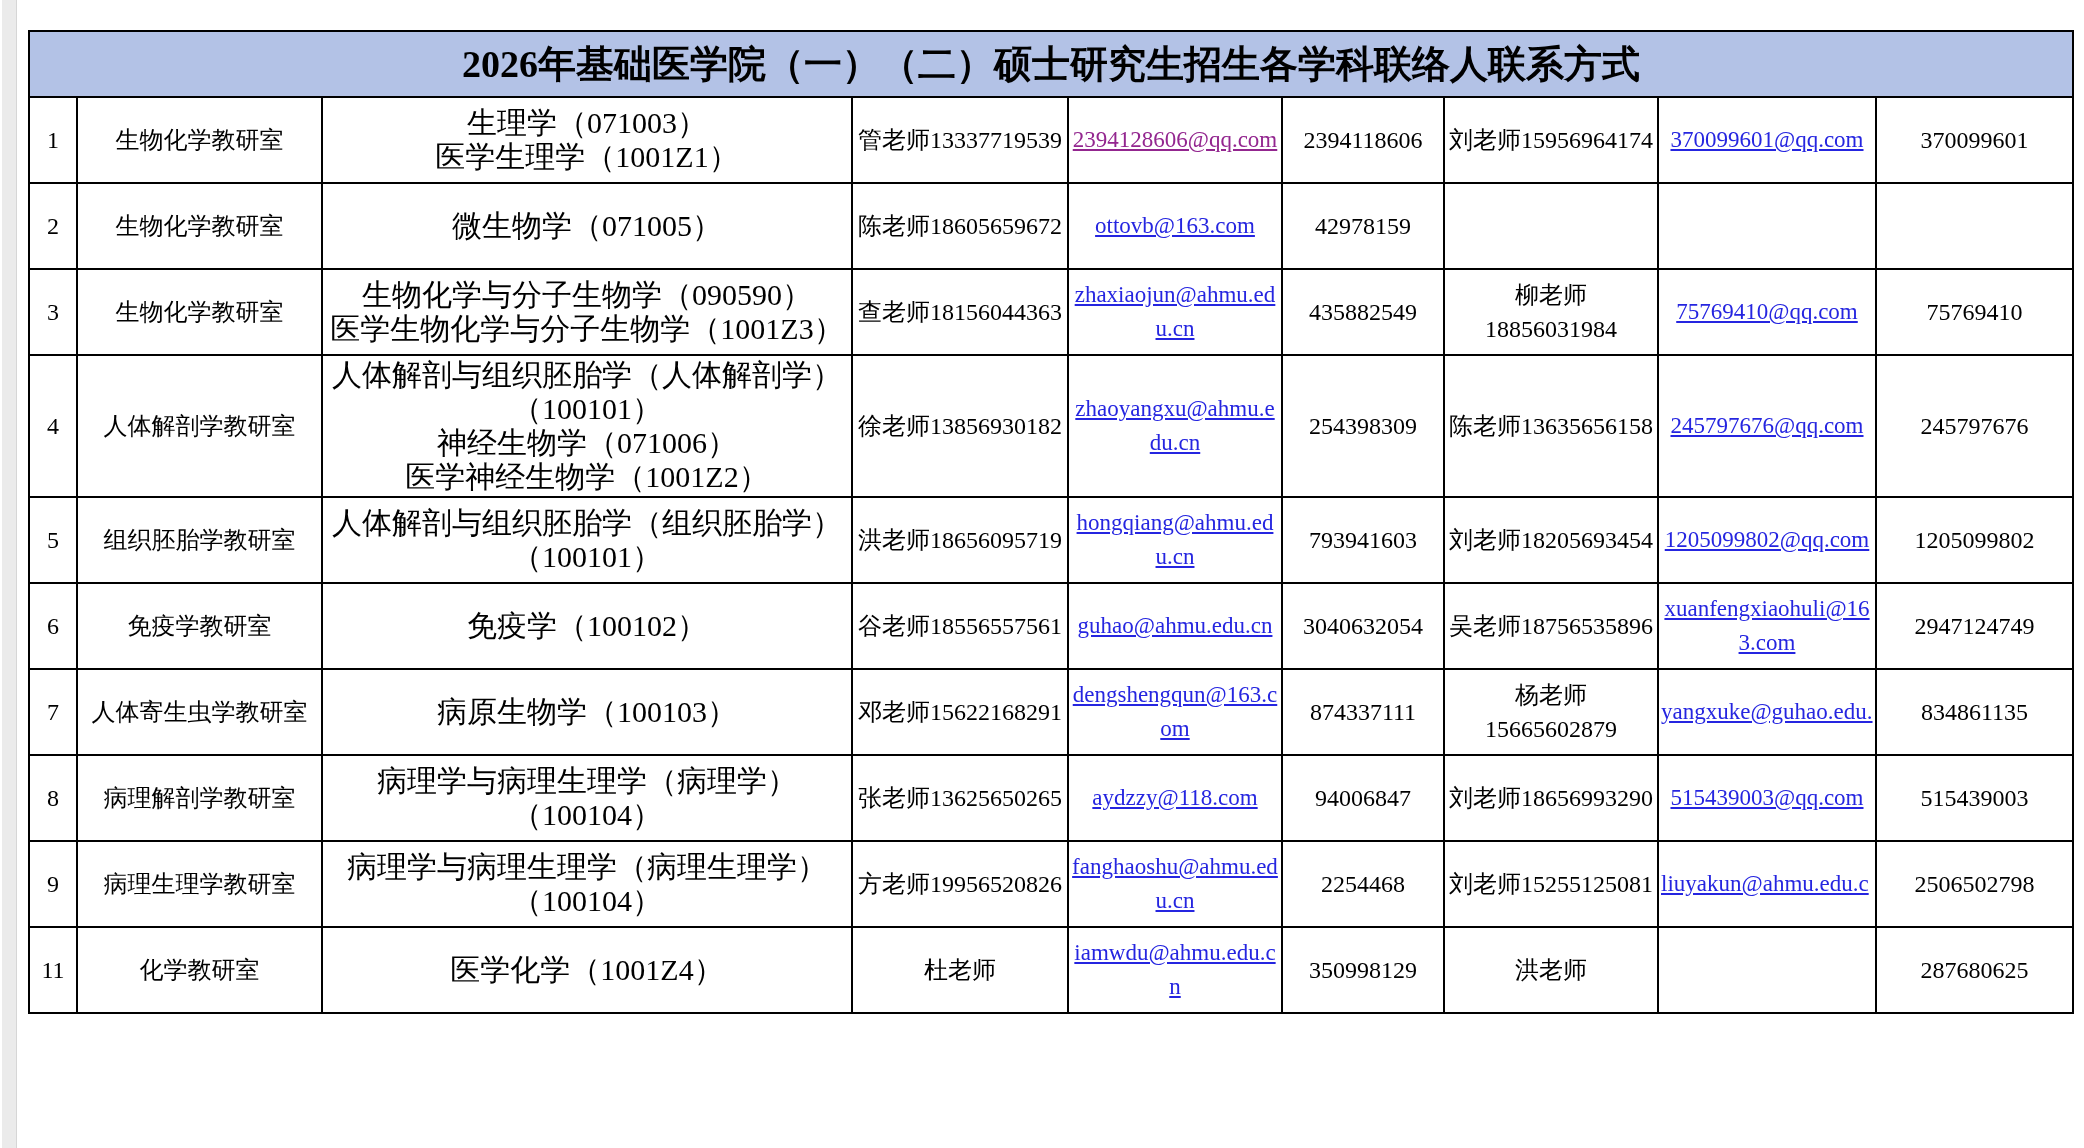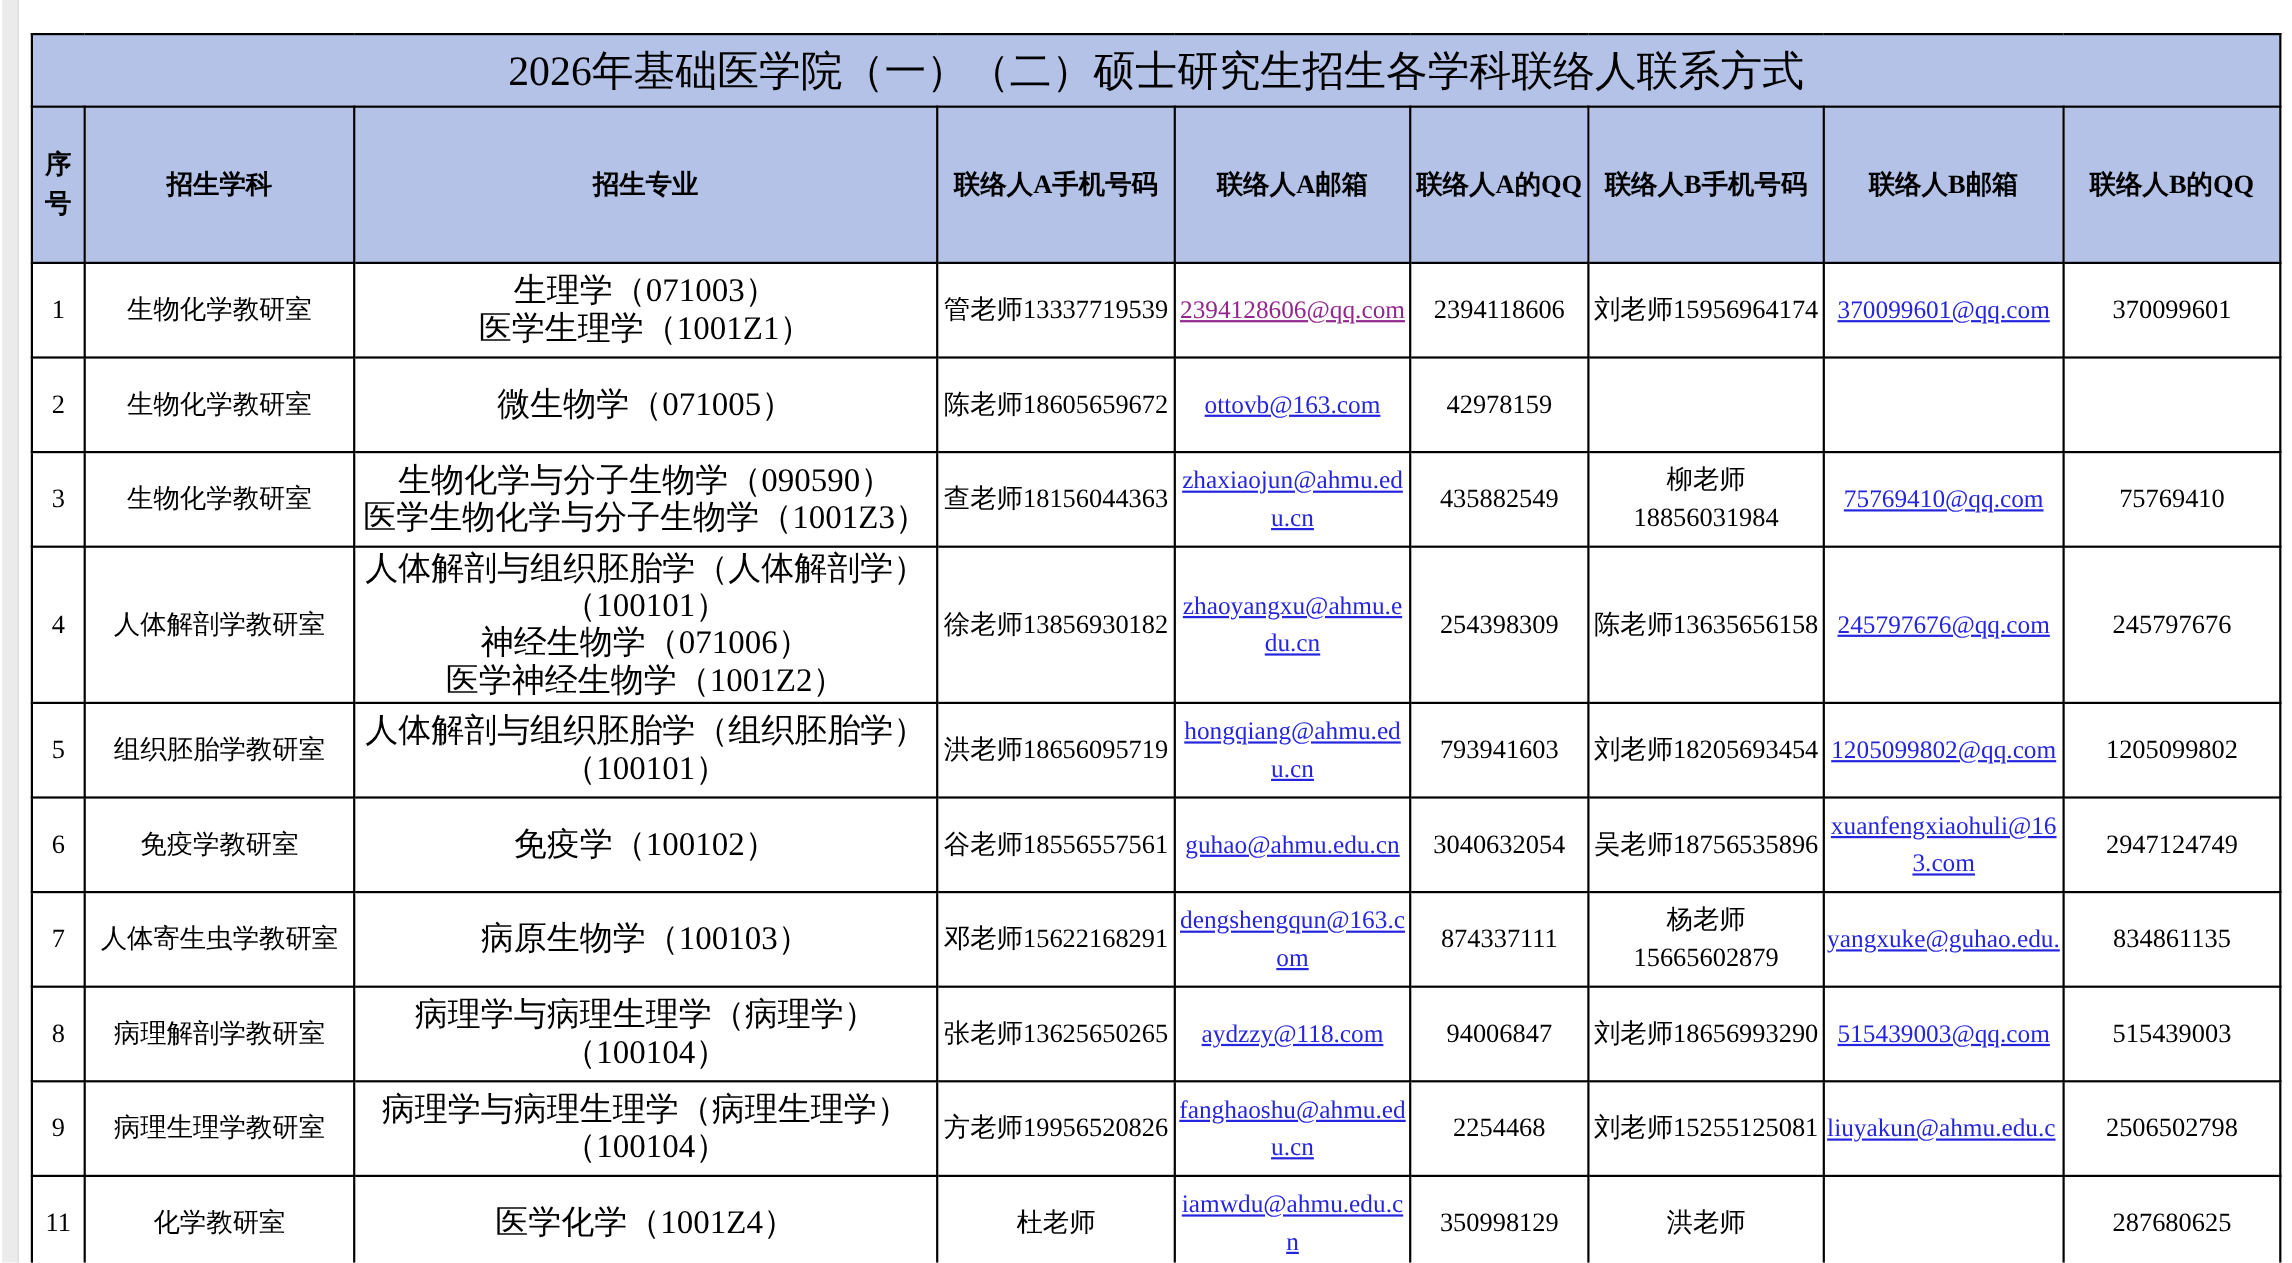--- a/index.html
+++ b/index.html
@@ -31,21 +31,21 @@
     border-collapse: collapse;
     table-layout: fixed;
   }
   table.contacts th, table.contacts td {
     border: 2px solid #000000;
     overflow: hidden;
   }
   .title-cell {
     background: var(--head-bg, #B3C2E6);
     font-size: 38px;
-    font-weight: normal;
+    font-weight: bold;
     text-align: center;
     vertical-align: middle;
     height: 62px;
     color: #000;
   }
   .head-cell {
     background: var(--head-bg, #B3C2E6);
     font-size: 24px;
     font-weight: bold;
     text-align: center;
@@ -103,31 +103,20 @@
         <col style="width: 214px;">
         <col style="width: 162px;">
         <col style="width: 214px;">
         <col style="width: 218px;">
         <col style="width: 197px;">
       </colgroup>
     <thead>
       <tr>
         <th class="title-cell" id="title-cell" colspan="9">2026年基础医学院（一）（二）硕士研究生招生各学科联络人联系方式</th>
       </tr>
-      <tr id="header-row">
-          <th class="head-cell">序号</th>
-          <th class="head-cell">招生学科</th>
-          <th class="head-cell">招生专业</th>
-          <th class="head-cell">联络人A手机号码</th>
-          <th class="head-cell">联络人A邮箱</th>
-          <th class="head-cell">联络人A的QQ</th>
-          <th class="head-cell">联络人B手机号码</th>
-          <th class="head-cell">联络人B邮箱</th>
-          <th class="head-cell">联络人B的QQ</th>
-        </tr>
     </thead>
     <tbody id="table-body">
         <tr>
           <td>1</td>
           <td>生物化学教研室</td>
           <td class="majors">
             <div class="major-line">生理学（071003）</div>
             <div class="major-line">医学生理学（1001Z1）</div>
           </td>
           <td>管老师13337719539</td>

